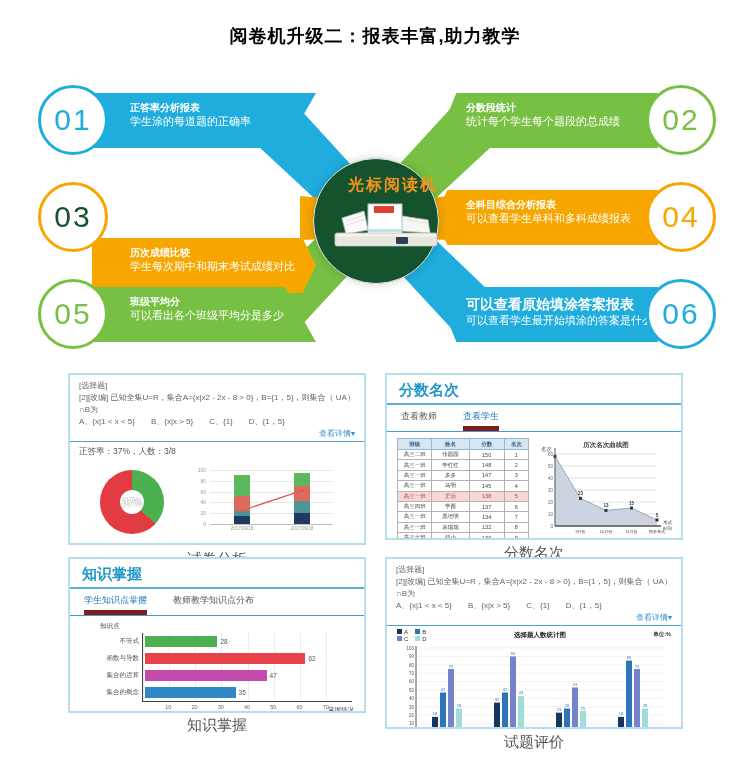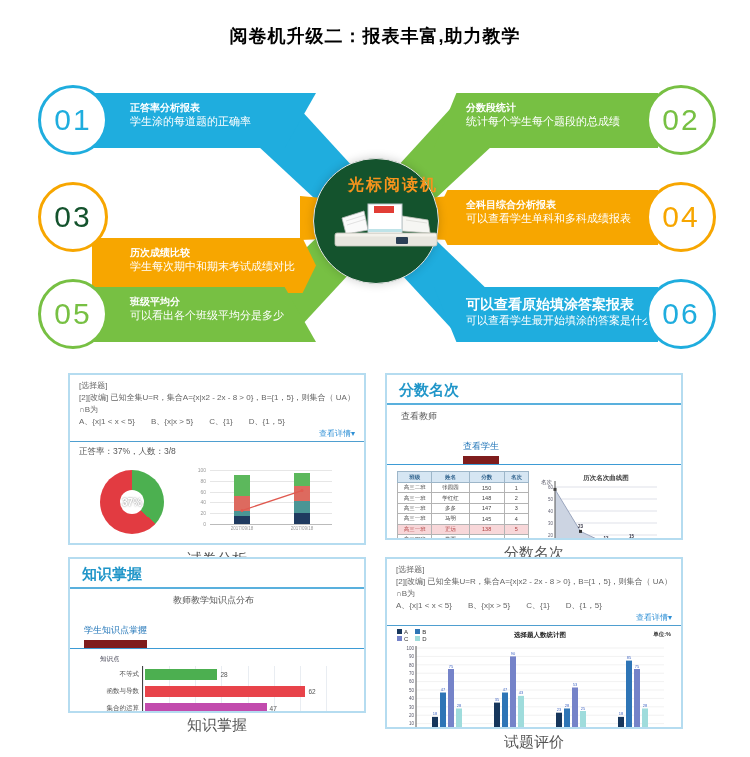--- a/index.html
+++ b/index.html
@@ -30,21 +30,21 @@
   
   .panel{position:absolute;background:#fff;border:2px solid #b5dcf0;box-sizing:border-box;overflow:hidden;}
   .caption{position:absolute;text-align:center;font-size:15px;color:#555;}
   .qblock{font-size:8px;color:#666;line-height:1.5;padding:5px 9px 0 9px;}
   .qlink{text-align:right;font-size:8px;color:#2d8fd5;padding:0 9px 2px 0;}
   .pdivider{border-top:1px solid #4f9fd0;margin:0;}
   .ptitle{font-size:15px;font-weight:bold;color:#2196c9;padding:6px 12px 3px 12px;}
   .ptitle-line{border-top:2px solid #59b0dd;margin:0 0 0 0;}
   .tabs{display:flex;gap:26px;font-size:9px;color:#555;padding:5px 14px 0 14px;}
   .tab{padding-bottom:3px;}
-  .tab.active{color:#2175b8;border-bottom:8px solid #7f1d1d;margin-top:30px;}
+  .tab.active{color:#2175b8;border-bottom:5px solid #7f1d1d;}
   .tabs-line{border-top:1px solid #3d9bd5;margin:0;}
   
   .stats-line{font-size:8.5px;color:#555;padding:4px 9px 2px 9px;}
   .charts-row{display:flex;align-items:center;gap:28px;padding:4px 0 2px 30px;}
   .donut{width:64px;height:64px;border-radius:50%;position:relative;}
   .donut-hole{position:absolute;left:20px;top:20px;width:24px;height:24px;border-radius:50%;background:#fff;}
   .donut-label{position:absolute;left:0;top:0;width:64px;height:64px;display:flex;align-items:center;justify-content:center;font-size:10px;font-weight:bold;color:#fff;text-shadow:0 0 2px rgba(0,0,0,.55);}
   .stackchart{position:relative;width:152px;height:76px;}
   .legend-rows{font-size:7.5px;color:#555;padding-left:52px;line-height:1.6;}
   .legend-rows span{display:inline-block;margin-right:20px;}

